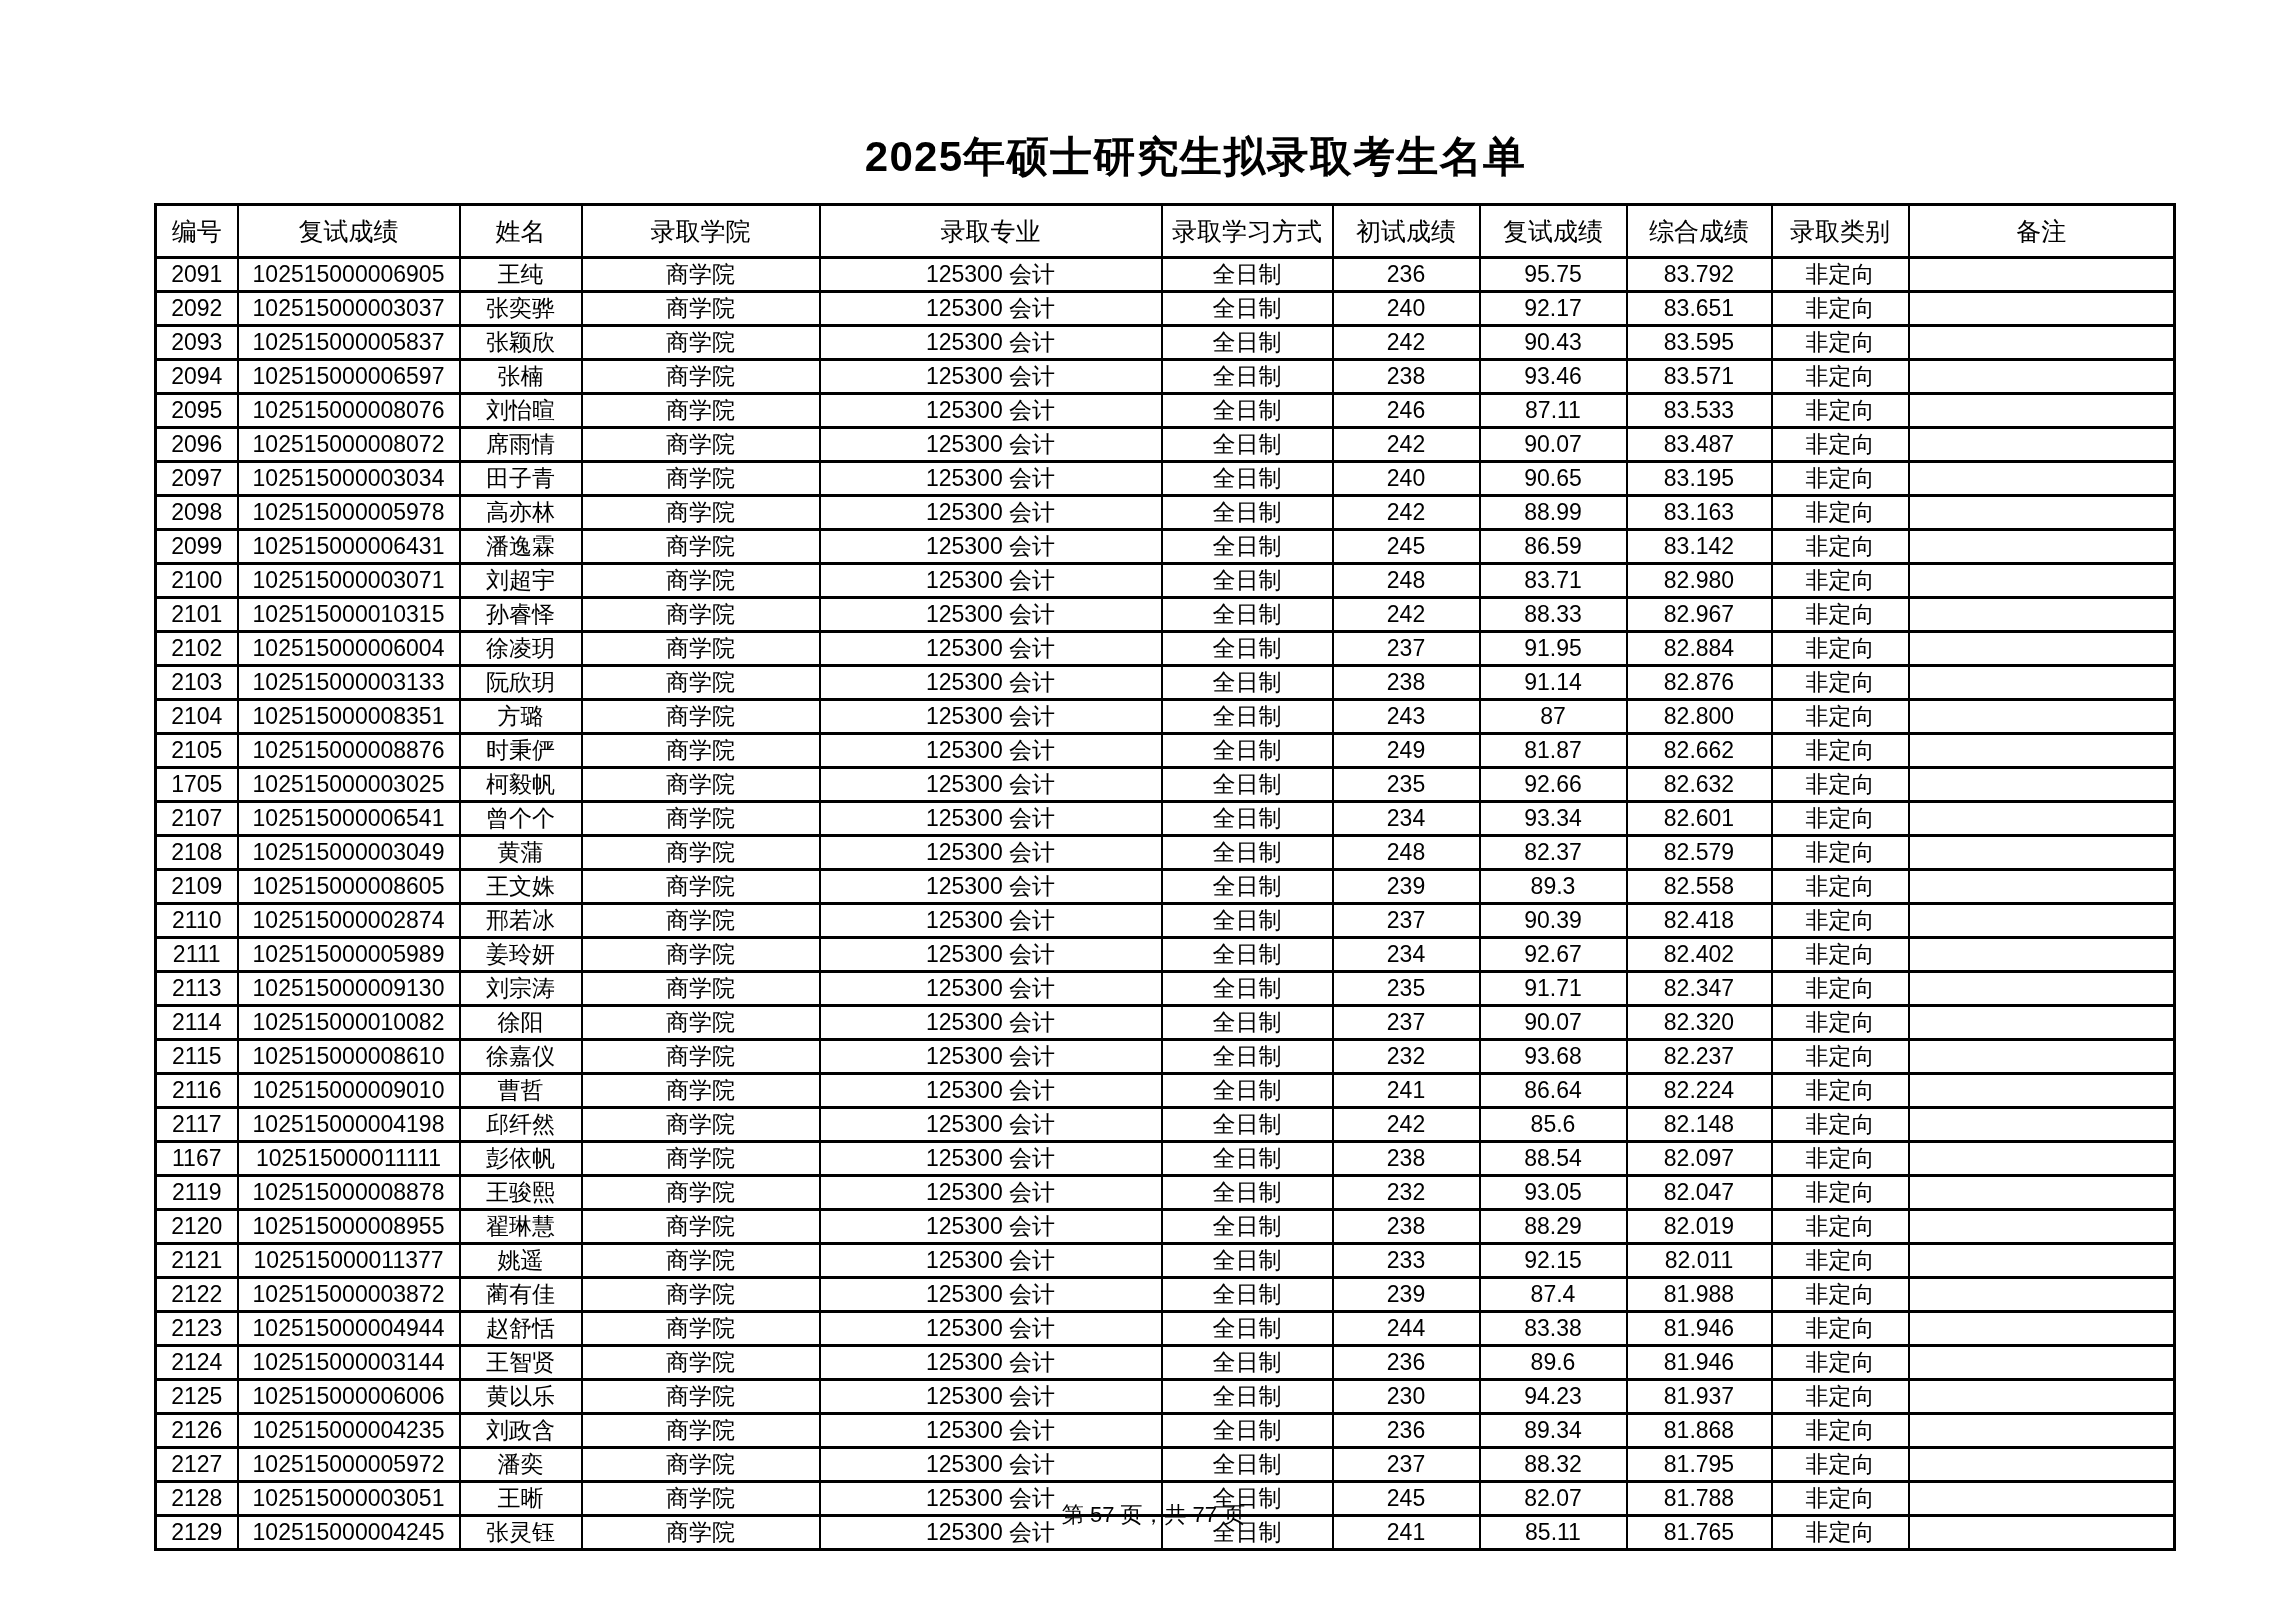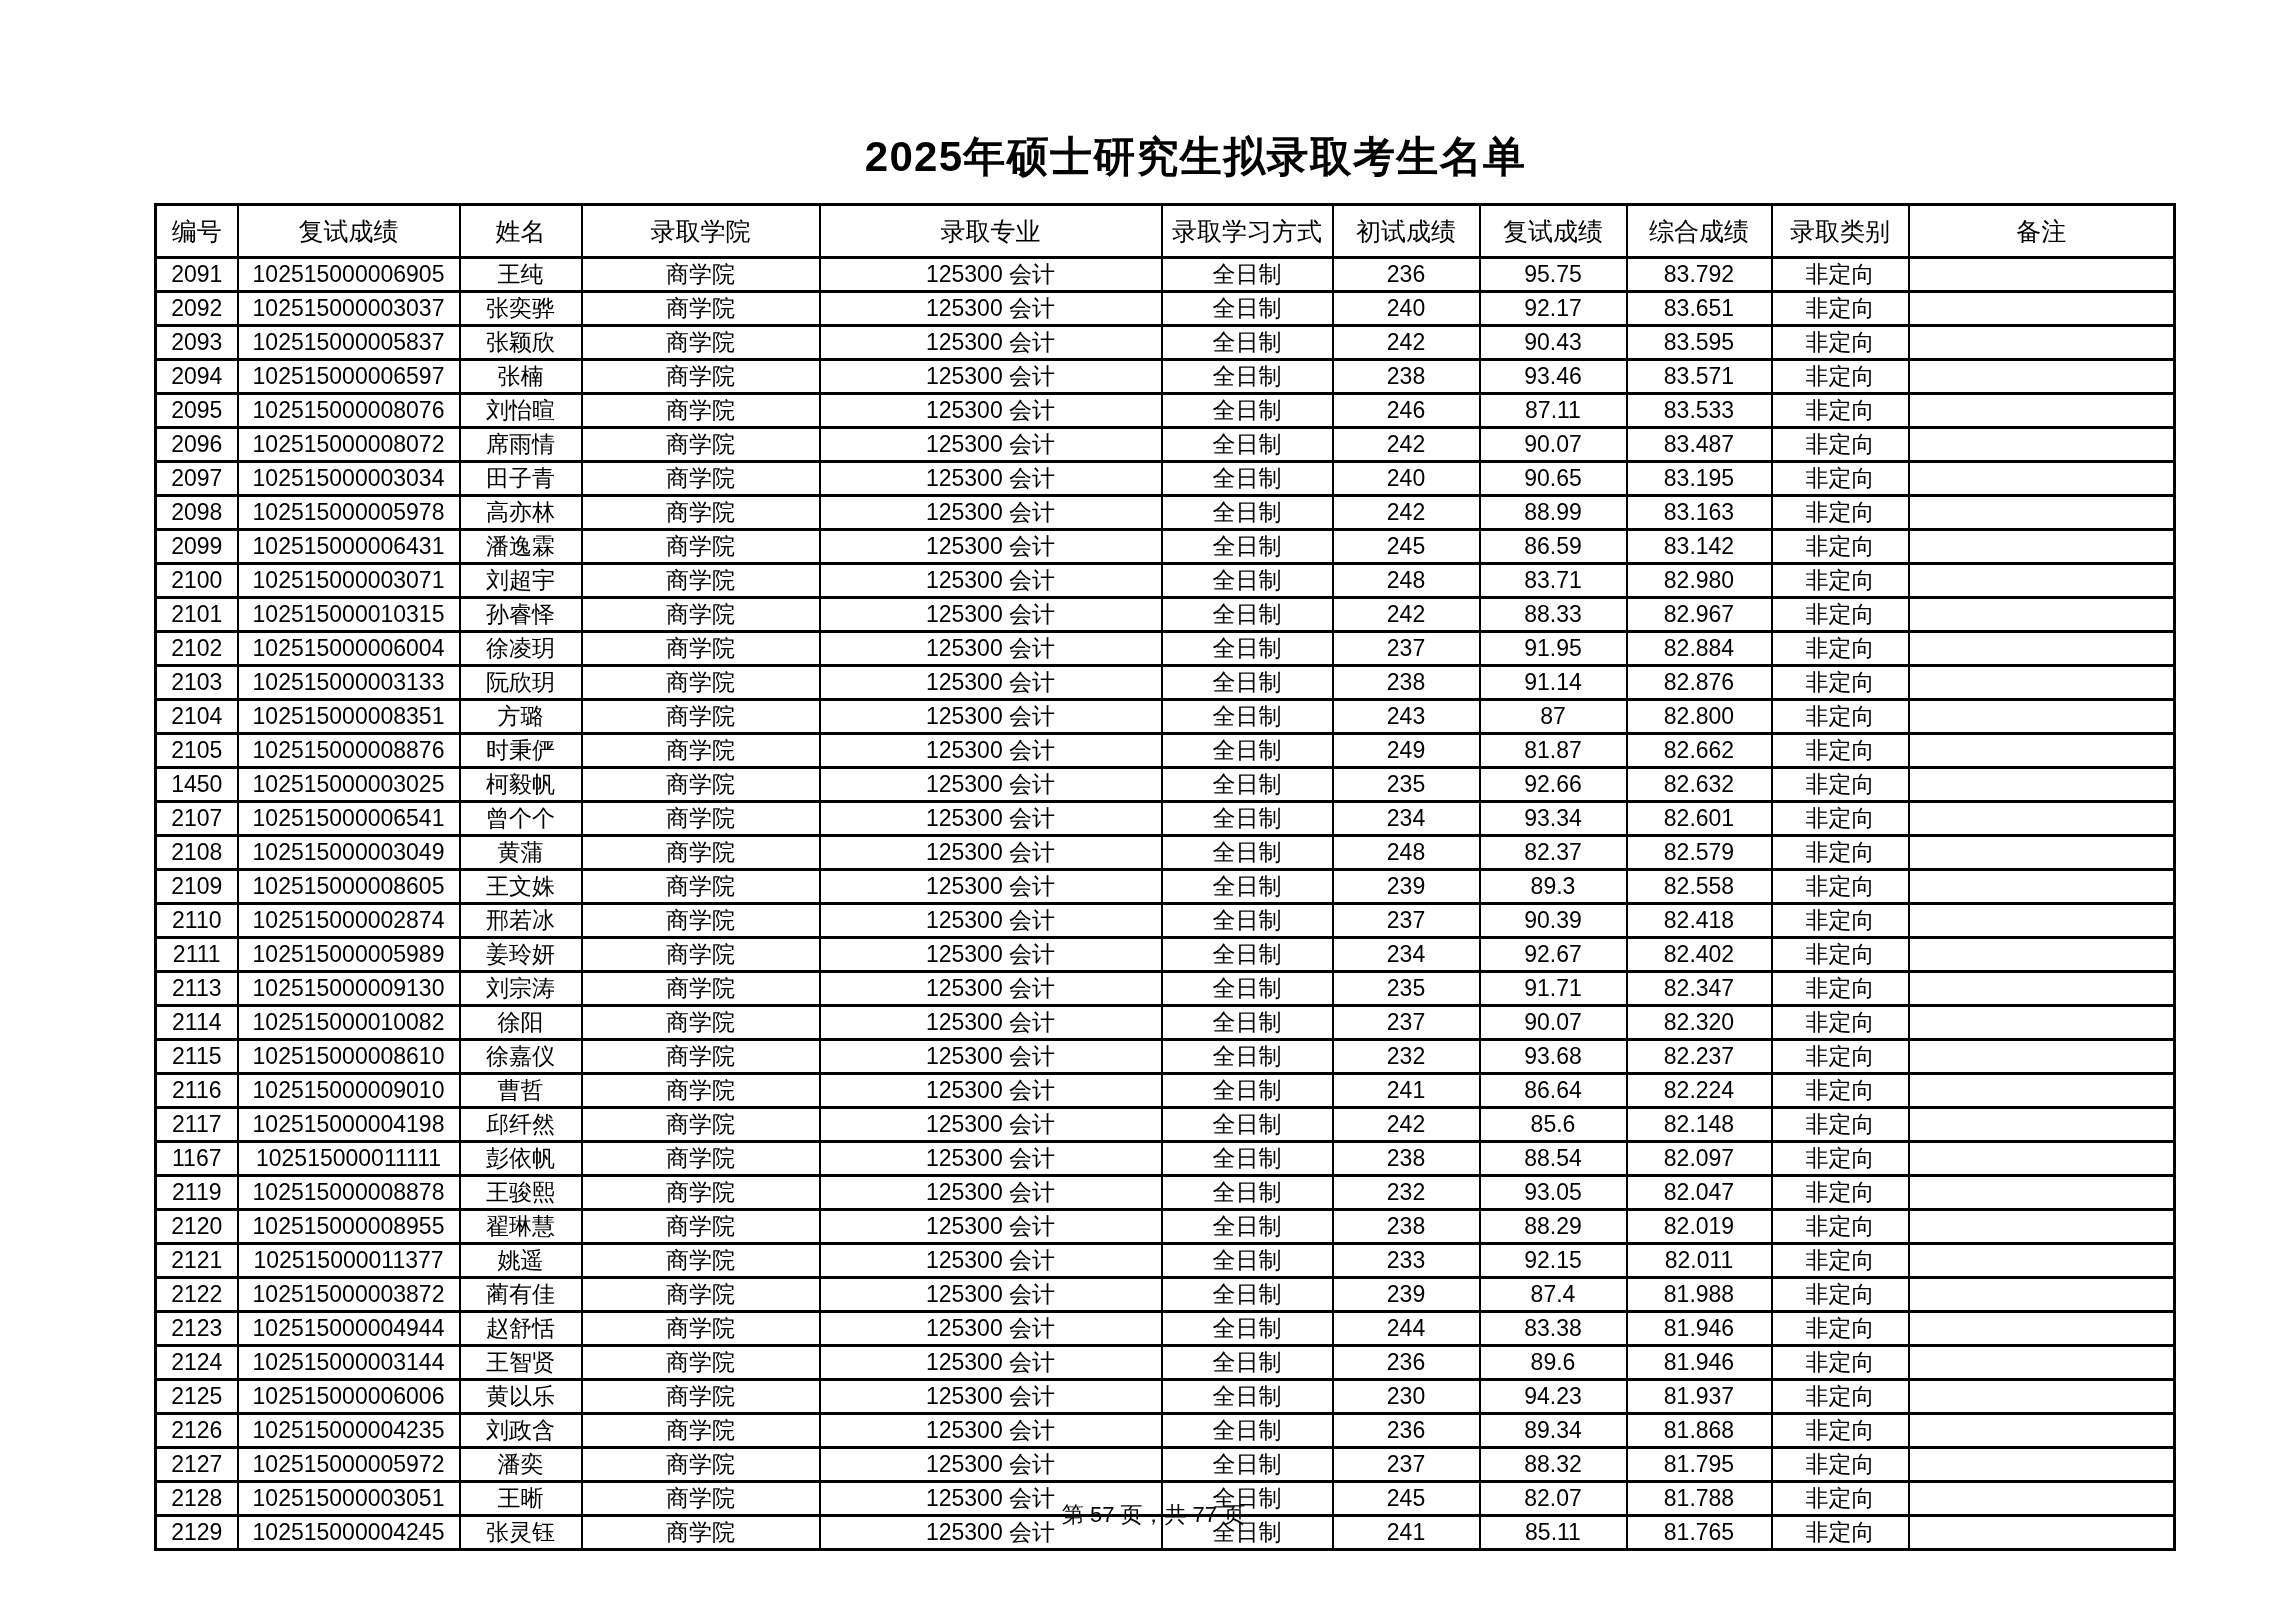--- a/index.html
+++ b/index.html
@@ -303,21 +303,21 @@
         <td>商学院</td>
         <td>125300 会计</td>
         <td>全日制</td>
         <td>249</td>
         <td>81.87</td>
         <td>82.662</td>
         <td>非定向</td>
         <td></td>
       </tr>
       <tr>
-        <td>1450</td>
+        <td>1705</td>
         <td>102515000003025</td>
         <td>柯毅帆</td>
         <td>商学院</td>
         <td>125300 会计</td>
         <td>全日制</td>
         <td>235</td>
         <td>92.66</td>
         <td>82.632</td>
         <td>非定向</td>
         <td></td>

